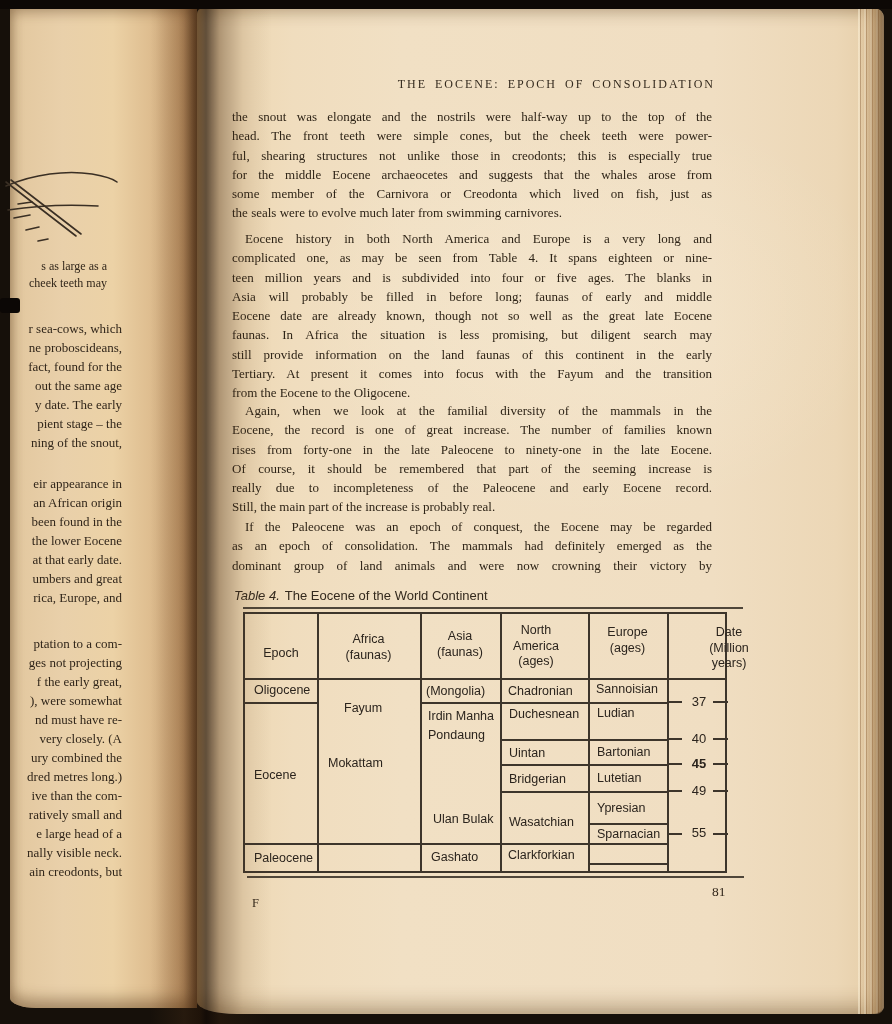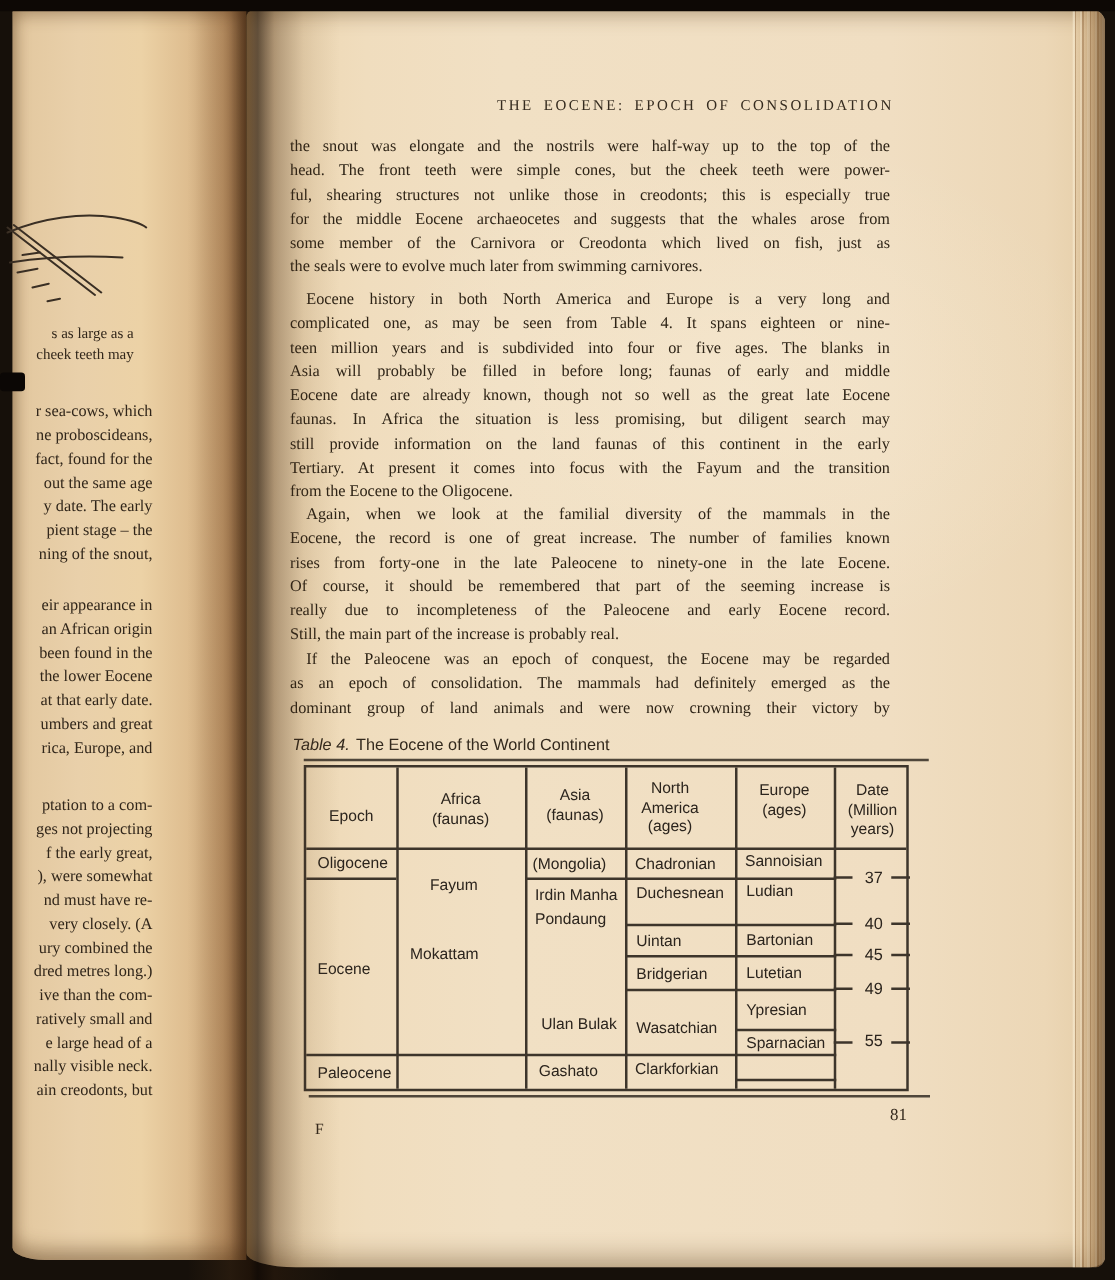--- a/index.html
+++ b/index.html
@@ -189,21 +189,21 @@
     <div class="cell hdr" style="left:0; width:72px; top:32px;">Epoch</div>
     <div class="cell hdr" style="left:72px; width:103px; top:18px;">Africa
 (faunas)</div>
     <div class="cell hdr" style="left:175px; width:80px; top:15px;">Asia
 (faunas)</div>
     <div class="cell hdr" style="left:255px; width:72px; top:9px;">North
 America
 (ages)</div>
     <div class="cell hdr" style="left:343px; width:79px; top:11px;">Europe
 (ages)</div>
-    <div class="cell hdr" style="left:424px; width:58px; top:11px;">Date
+    <div class="cell hdr" style="left:424px; width:58px; top:11px;padding-left:31px;">Date
 (Million
 years)</div>
 
     <div class="cell" style="left:9px; top:69px;">Oligocene</div>
     <div class="cell" style="left:9px; top:154px;">Eocene</div>
     <div class="cell" style="left:9px; top:237px;">Paleocene</div>
 
     <div class="cell" style="left:83px; top:87px;margin-left:16px;">Fayum</div>
     <div class="cell" style="left:83px; top:142px;">Mokattam</div>
 
@@ -229,21 +229,21 @@
 
     <div class="dash" style="left:422px; top:87px; width:15px;"></div>
     <div class="dval" style="top:80px;">37</div>
     <div class="dash" style="left:468px; top:87px; width:15px;"></div>
 
     <div class="dash" style="left:422px; top:124px; width:15px;"></div>
     <div class="dval" style="top:117px;">40</div>
     <div class="dash" style="left:468px; top:124px; width:15px;"></div>
 
     <div class="dash" style="left:422px; top:149px; width:15px;"></div>
-    <div class="dval" style="top:142px;">45</div>
+    <div class="dval" style="top:142px;font-weight:bold;">45</div>
     <div class="dash" style="left:468px; top:149px; width:15px;"></div>
 
     <div class="dash" style="left:422px; top:176px; width:15px;"></div>
     <div class="dval" style="top:169px;">49</div>
     <div class="dash" style="left:468px; top:176px; width:15px;"></div>
 
     <div class="dash" style="left:422px; top:219px; width:15px;"></div>
     <div class="dval" style="top:211px;">55</div>
     <div class="dash" style="left:468px; top:219px; width:15px;"></div>
   </div>

